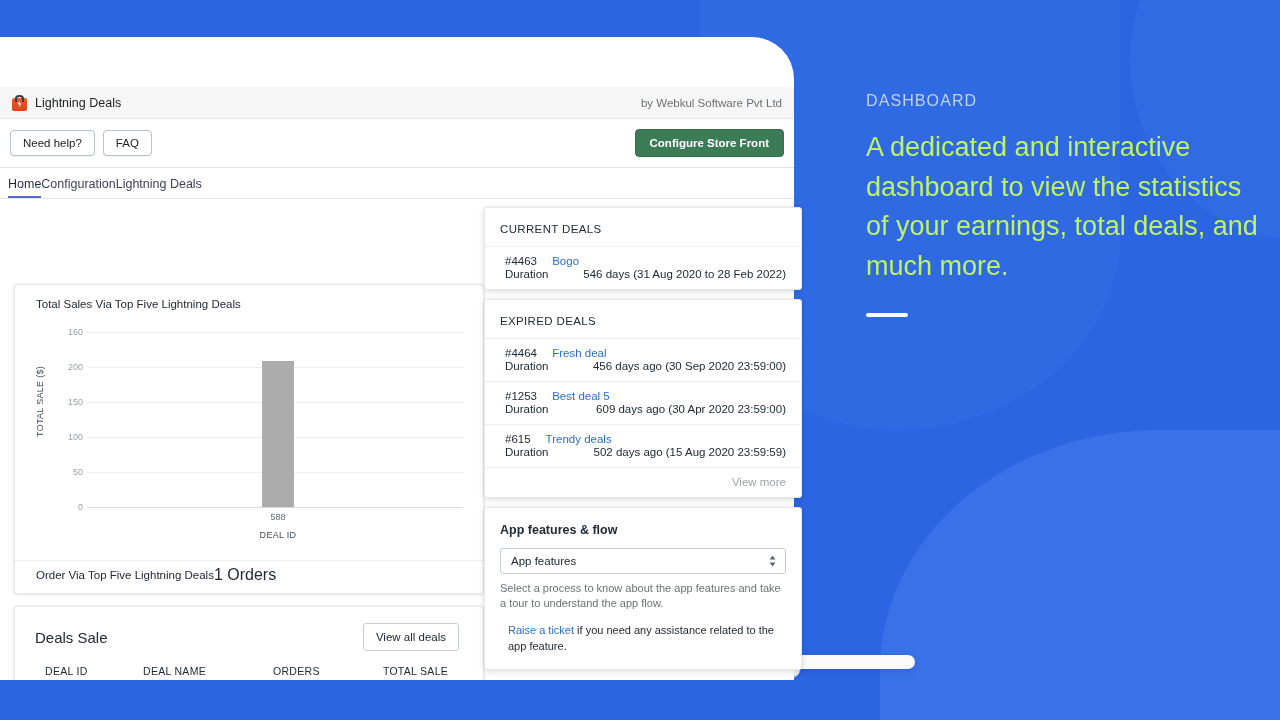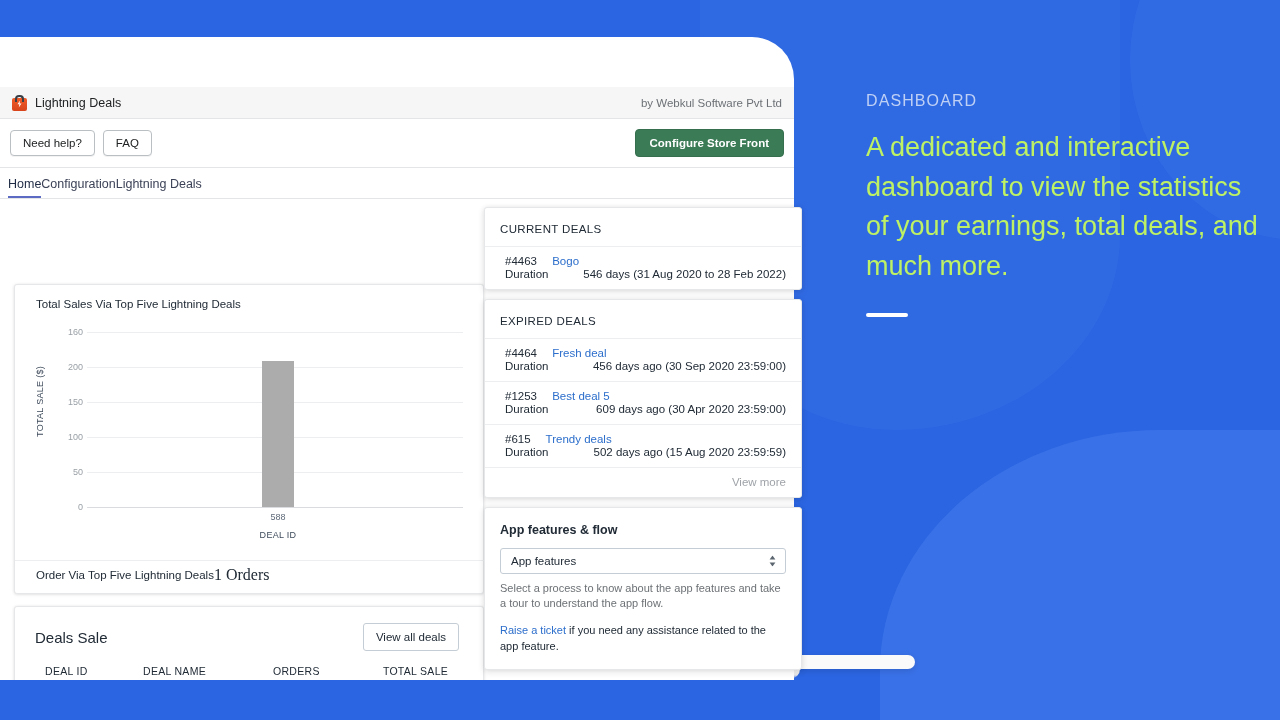--- a/index.html
+++ b/index.html
@@ -155,21 +155,21 @@
     position: absolute; font-size: 9px; color: #3E4B5B; text-align: center;
     width: 120px; letter-spacing: .3px;
   }
 
   .chart-foot {
     position: absolute; left: 0; bottom: 5px; width: 470px; height: 28px;
     border-top: 1px solid #EDEEF0; display: flex; align-items: center;
     justify-content: flex-start; padding: 0 21px;
   }
   .chart-foot .lbl { font-size: 11.5px; color: #212B36; }
-  .chart-foot .val { font-size: 16px; color: #212B36; font-family: Liberation Serif, serif; }
+  .chart-foot .val { font-size: 16px; color: #212B36; }
 
   
   .sale-card { position: absolute; left: 14px; top: 407px; width: 470px; height: 145px; }
   .sale-head {
     display: flex; align-items: center; justify-content: space-between;
     padding: 16px 24px 0 20px;
   }
   .sale-title { font-size: 15px; color: #212B36; }
   .btn-view {
     height: 28px; padding: 0 12px; background: #fff; border: 1px solid #C4CDD5;
@@ -215,21 +215,21 @@
     position: relative; height: 26px; border: 1px solid #C4CDD5; border-radius: 3px;
     background: #fff; display: flex; align-items: center; padding: 0 10px;
     font-size: 11.5px; color: #212B36; cursor: pointer;
   }
   .select .caret {
     position: absolute; right: 9px; top: 50%; transform: translateY(-50%);
     font-size: 9px; color: #5C6670; line-height: 1;
     display: flex; flex-direction: column; gap: 1px;
   }
   .helper { font-size: 11px; color: #6D7175; line-height: 1.38; padding: 7px 15px 0 15px; }
-  .ticket { font-size: 11px; color: #212B36; line-height: 1.38; padding: 12px 15px 13px 15px; }
+  .ticket { font-size: 11px; color: #212B36; line-height: 1.38; padding: 12px 15px 13px 15px; margin-left: 8px; }
 
   
   .promo { position: absolute; left: 866px; top: 92px; width: 392px; }
   .promo-kicker {
     font-size: 16px; letter-spacing: 1.1px; color: #BFD0F5;
   }
   .promo-head {
     margin-top: 18px; font-size: 27px; line-height: 1.47; color: #bef264;
   }
   .promo-rule {

